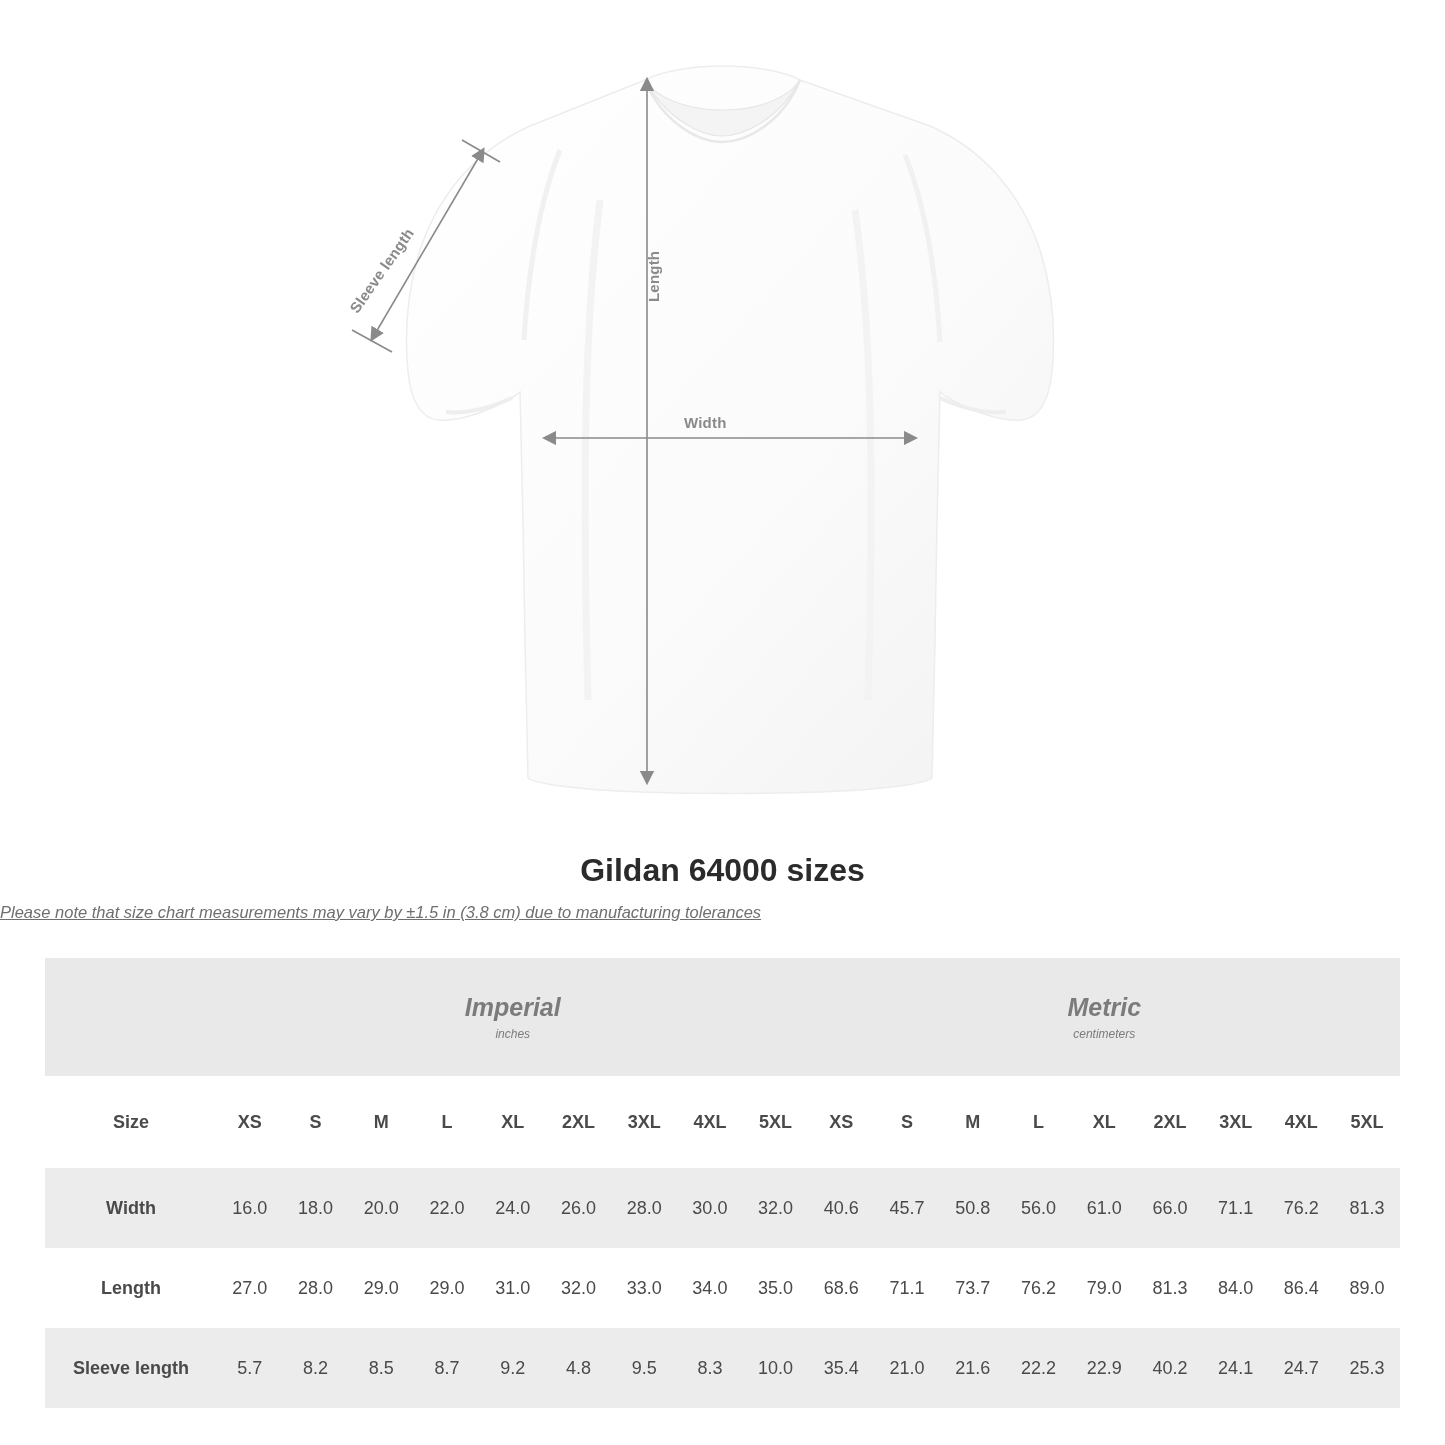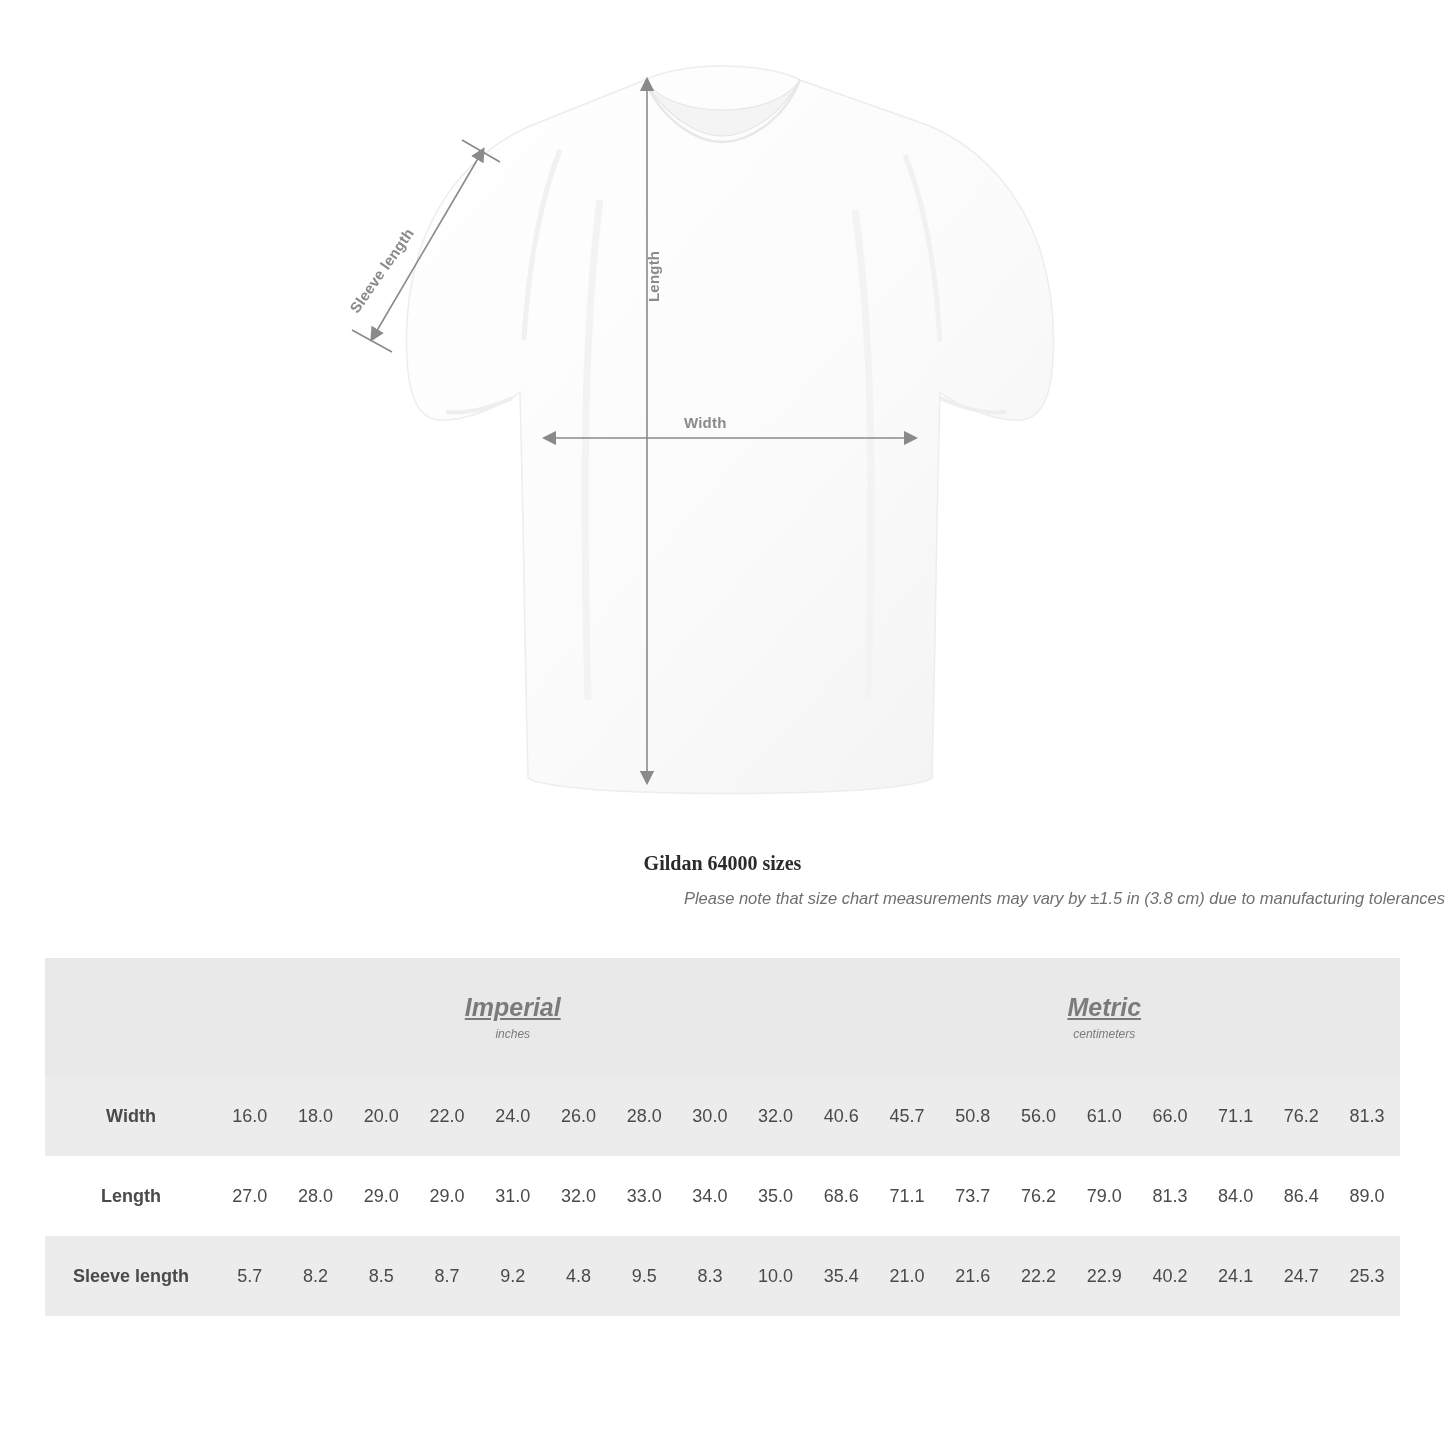--- a/index.html
+++ b/index.html
@@ -46,33 +46,33 @@
   .dim-label.sleeve-label {
     left: 360px;
     top: 299px;
     transform: rotate(-55deg);
     transform-origin: left bottom;
   }
 
   
   .title {
     text-align: center;
-    font-size: 20px;
+    font-size: 32px;
     font-weight: bold;
     color: #2b2b2b;
     margin: 0;
     padding-top: 22px;
-    font-family: Liberation Serif, serif;
   }
   .subtitle {
-    text-align: right;
+    text-align: left;
     font-size: 16.5px;
     font-style: italic;
     color: #6f6f6f;
-    margin: 14px 0 14px 0;
+    margin: 14px 0 0 0;
+    text-decoration: underline;
   }
 
   
   .table-wrap {
     padding: 36px 45px 0 45px;
   }
   table.size-table {
     width: 100%;
     border-collapse: collapse;
     table-layout: fixed;
@@ -88,21 +88,20 @@
   tr.band-row td {
     background: #e9e9e9;
     height: 118px;
   }
   .unit-system {
     font-size: 25px;
     font-style: italic;
     font-weight: bold;
     color: #7b7b7b;
     line-height: 1.15;
-    text-decoration: underline;
   }
   .unit-name {
     font-size: 12px;
     font-style: italic;
     color: #7b7b7b;
     padding-top: 5px;
   }
   tr.header-row td {
     height: 92px;
     background: #ffffff;
@@ -213,20 +212,41 @@
         <td colspan="9">
           <div class="unit-system">Imperial</div>
           <div class="unit-name">inches</div>
         </td>
         <td colspan="9">
           <div class="unit-system">Metric</div>
           <div class="unit-name">centimeters</div>
         </td>
       </tr>
 
+      <tr class="header-row">
+        <td class="rowlabel">Size</td>
+        <td>XS</td>
+        <td>S</td>
+        <td>M</td>
+        <td>L</td>
+        <td>XL</td>
+        <td>2XL</td>
+        <td>3XL</td>
+        <td>4XL</td>
+        <td>5XL</td>
+        <td>XS</td>
+        <td>S</td>
+        <td>M</td>
+        <td>L</td>
+        <td>XL</td>
+        <td>2XL</td>
+        <td>3XL</td>
+        <td>4XL</td>
+        <td>5XL</td>
+      </tr>
 
       <tr class="data-row shade">
         <td class="rowlabel">Width</td>
         <td>16.0</td>
         <td>18.0</td>
         <td>20.0</td>
         <td>22.0</td>
         <td>24.0</td>
         <td>26.0</td>
         <td>28.0</td>

